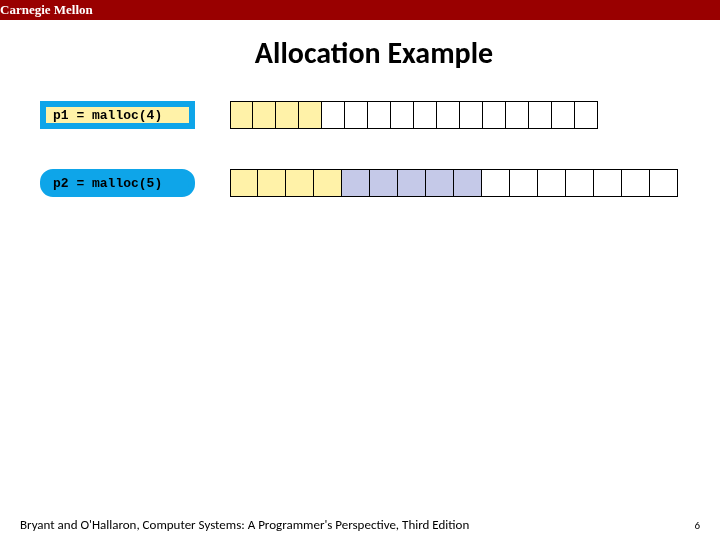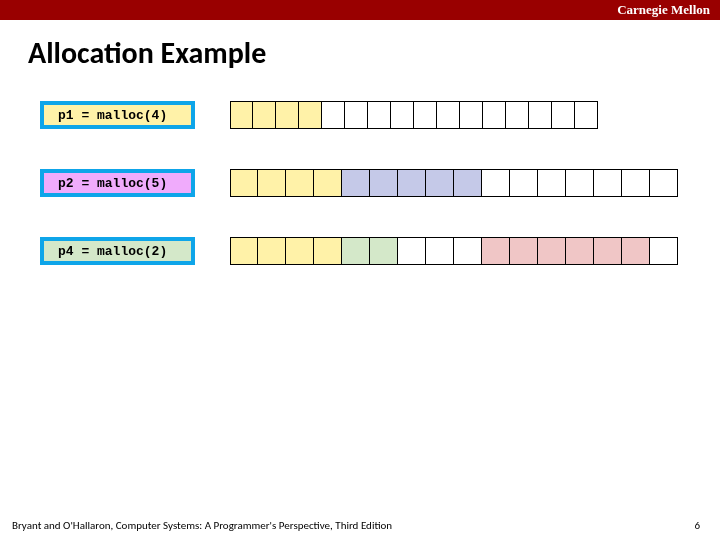--- a/index.html
+++ b/index.html
@@ -9,51 +9,52 @@
     background: #fff;
     font-family: Calibri, Arial, sans-serif;
     position: relative;
     overflow: hidden;
   }
   .topbar {
     width: 100%;
     height: 20px;
     background: #990000;
     display: flex;
-    justify-content: flex-end;
+    justify-content: flex-start;
     align-items: center;
     padding-right: 10px;
   }
   .topbar-text {
     color: #fff;
     font-weight: bold;
     font-size: 13px;
     font-family: "Times New Roman", serif;
   }
   .title {
     font-size: 30px;
     font-weight: bold;
     color: #000;
     padding: 14px 0 0 28px;
+    text-align: center;
   }
   .content {
     padding: 30px 40px 0 40px;
   }
   .row {
     display: flex;
     align-items: stretch;
     margin-bottom: 40px;
     height: 28px;
   }
   .codebox {
     width: 155px;
-    border: 4px solid #0ea5e9;
+    border: 6px solid #0ea5e9;
     display: flex;
     align-items: center;
-    padding-left: 14px;
+    padding-left: 7px;
     font-family: "Courier New", monospace;
     font-weight: bold;
     font-size: 13px;
     margin-right: 35px;
     flex-shrink: 0;
   }
   .heap {
     display: flex;
     height: 28px;
   }
@@ -61,22 +62,22 @@
     border: 1px solid #000;
     border-left: none;
     height: 100%;
   }
   .cell:first-child {
     border-left: 1px solid #000;
   }
   .footer {
     position: absolute;
     bottom: 8px;
-    left: 12px;
-    font-size: 11px;
+    left: 20px;
+    font-size: 13px;
     color: #000;
   }
   .pagenum {
     position: absolute;
     bottom: 8px;
     right: 20px;
     font-size: 11px;
     color: #000;
   }
 </style>
@@ -105,57 +106,36 @@
         <div class="cell" style="width: 23px; background: rgb(255, 255, 255);"></div>
         <div class="cell" style="width: 23px; background: rgb(255, 255, 255);"></div>
         <div class="cell" style="width: 23px; background: rgb(255, 255, 255);"></div>
         <div class="cell" style="width: 23px; background: rgb(255, 255, 255);"></div>
         <div class="cell" style="width: 23px; background: rgb(255, 255, 255);"></div>
         <div class="cell" style="width: 23px; background: rgb(255, 255, 255);"></div>
         <div class="cell" style="width: 23px; background: rgb(255, 255, 255);"></div>
       </div>
     </div>
     <div class="row">
-      <div class="codebox" style="background: #f0abfc;">p2 = malloc(5)</div>
+      <div class="codebox" style="background: #0ea5e9; border-radius: 13px;">p2 = malloc(5)</div>
       <div class="heap">
         <div class="cell" style="width: 28px; background: rgb(255, 242, 168);"></div>
         <div class="cell" style="width: 28px; background: rgb(255, 242, 168);"></div>
         <div class="cell" style="width: 28px; background: rgb(255, 242, 168);"></div>
         <div class="cell" style="width: 28px; background: rgb(255, 242, 168);"></div>
         <div class="cell" style="width: 28px; background: rgb(197, 201, 232);"></div>
         <div class="cell" style="width: 28px; background: rgb(197, 201, 232);"></div>
         <div class="cell" style="width: 28px; background: rgb(197, 201, 232);"></div>
         <div class="cell" style="width: 28px; background: rgb(197, 201, 232);"></div>
         <div class="cell" style="width: 28px; background: rgb(197, 201, 232);"></div>
         <div class="cell" style="width: 28px; background: rgb(255, 255, 255);"></div>
         <div class="cell" style="width: 28px; background: rgb(255, 255, 255);"></div>
         <div class="cell" style="width: 28px; background: rgb(255, 255, 255);"></div>
         <div class="cell" style="width: 28px; background: rgb(255, 255, 255);"></div>
         <div class="cell" style="width: 28px; background: rgb(255, 255, 255);"></div>
         <div class="cell" style="width: 28px; background: rgb(255, 255, 255);"></div>
         <div class="cell" style="width: 28px; background: rgb(255, 255, 255);"></div>
       </div>
     </div>
-    <div class="row">
-      <div class="codebox" style="background: rgb(212, 232, 201);">p4 = malloc(2)</div>
-      <div class="heap">
-        <div class="cell" style="width: 28px; background: rgb(255, 242, 168);"></div>
-        <div class="cell" style="width: 28px; background: rgb(255, 242, 168);"></div>
-        <div class="cell" style="width: 28px; background: rgb(255, 242, 168);"></div>
-        <div class="cell" style="width: 28px; background: rgb(255, 242, 168);"></div>
-        <div class="cell" style="width: 28px; background: rgb(212, 232, 201);"></div>
-        <div class="cell" style="width: 28px; background: rgb(212, 232, 201);"></div>
-        <div class="cell" style="width: 28px; background: rgb(255, 255, 255);"></div>
-        <div class="cell" style="width: 28px; background: rgb(255, 255, 255);"></div>
-        <div class="cell" style="width: 28px; background: rgb(255, 255, 255);"></div>
-        <div class="cell" style="width: 28px; background: rgb(240, 198, 198);"></div>
-        <div class="cell" style="width: 28px; background: rgb(240, 198, 198);"></div>
-        <div class="cell" style="width: 28px; background: rgb(240, 198, 198);"></div>
-        <div class="cell" style="width: 28px; background: rgb(240, 198, 198);"></div>
-        <div class="cell" style="width: 28px; background: rgb(240, 198, 198);"></div>
-        <div class="cell" style="width: 28px; background: rgb(240, 198, 198);"></div>
-        <div class="cell" style="width: 28px; background: rgb(255, 255, 255);"></div>
-      </div>
-    </div>
   </div>
 
 <div class="footer">Bryant and O'Hallaron, Computer Systems: A Programmer's Perspective, Third Edition</div>
 <div class="pagenum">6</div>
 
 </body></html>

